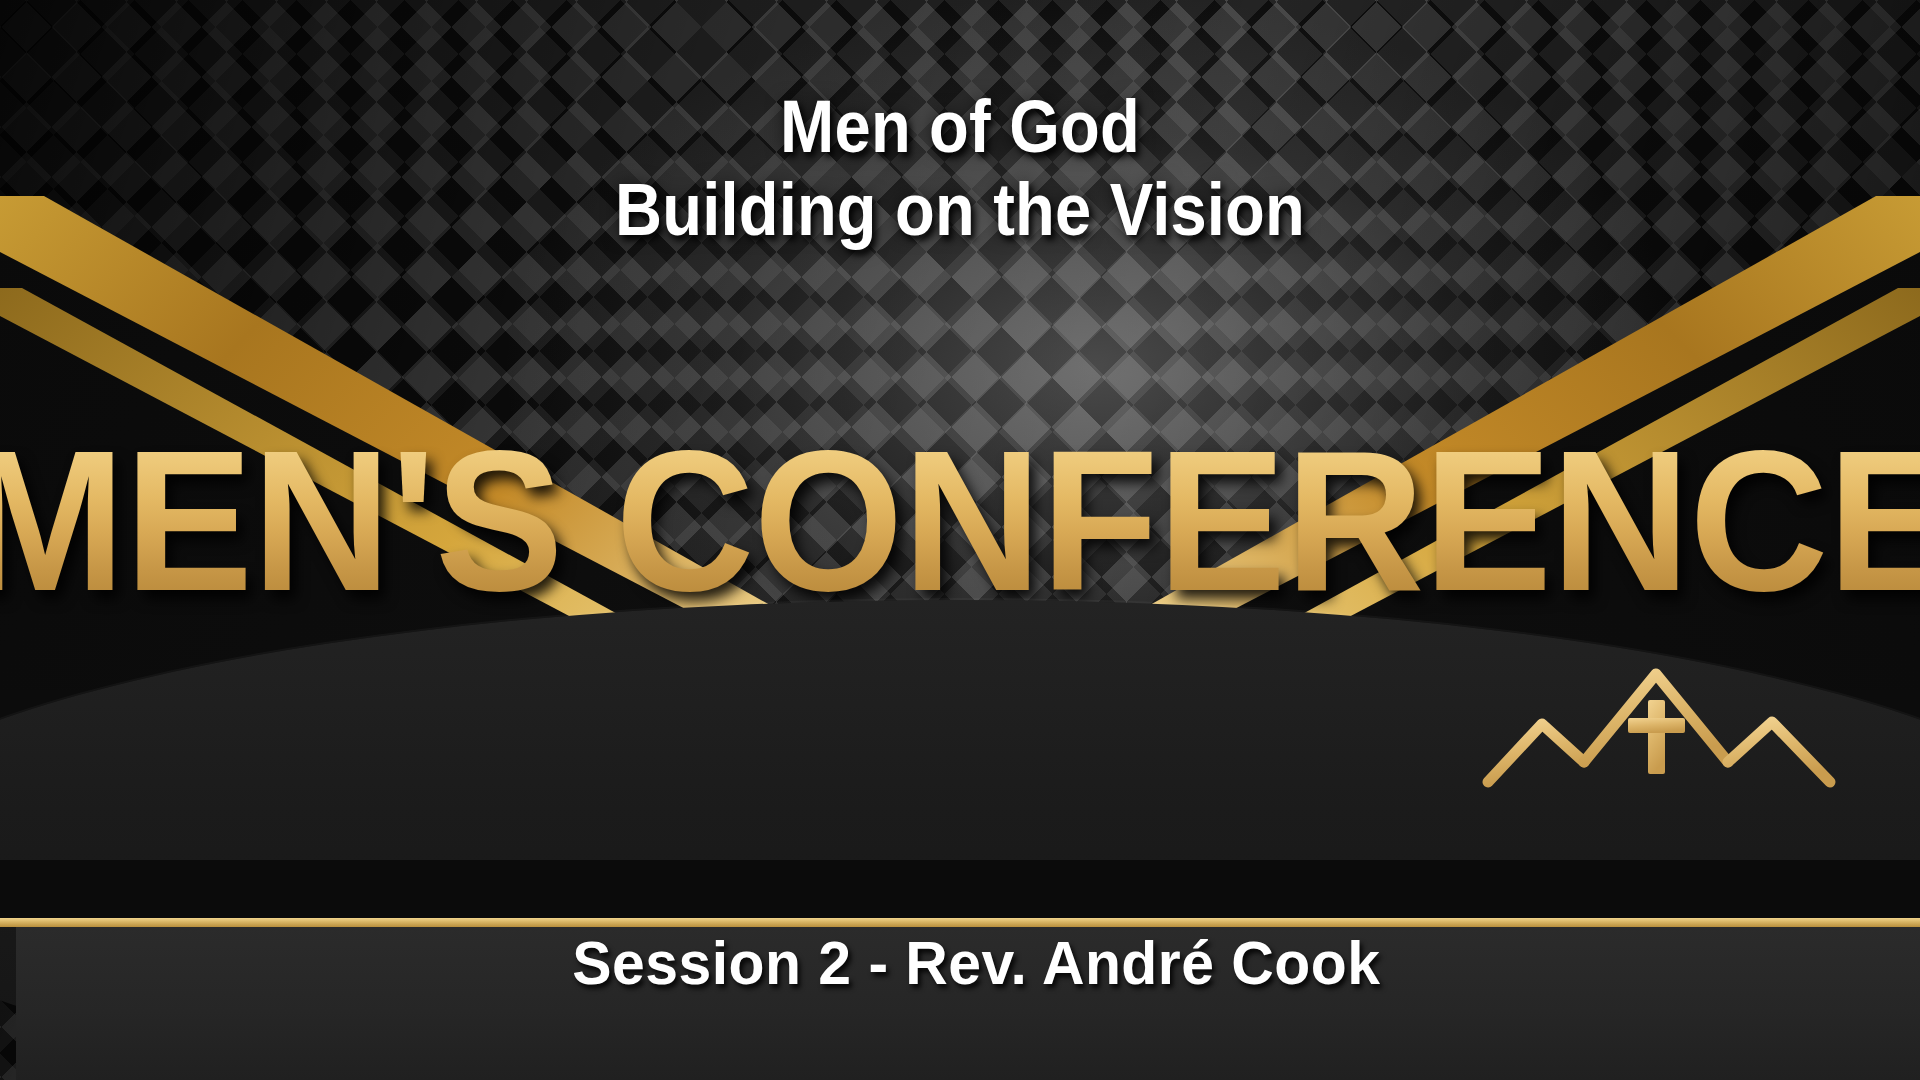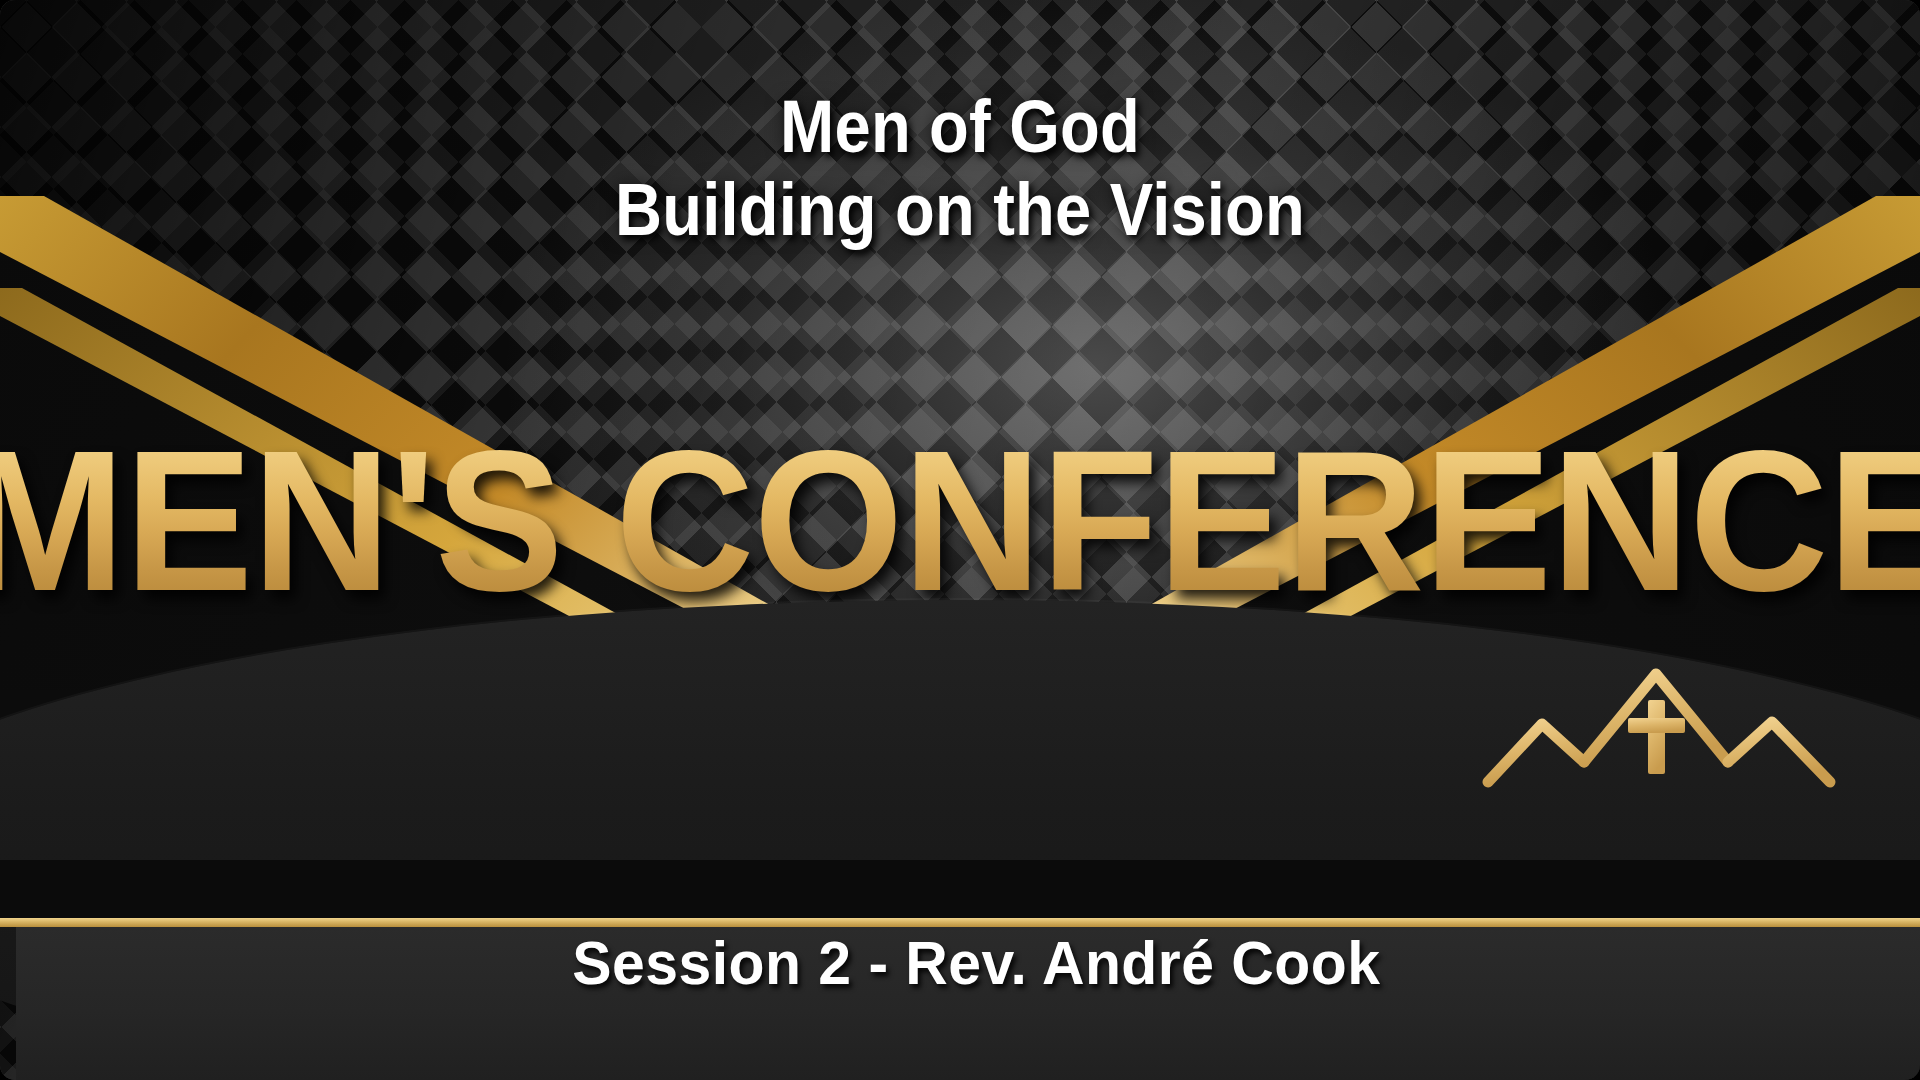--- a/index.html
+++ b/index.html
@@ -1,18 +1,18 @@
 <!DOCTYPE html>
 <html><head>
 <meta charset="utf-8">
 <style>
   html,body{margin:0;padding:0;background:#000;}
   body{width:1920px;height:1080px;overflow:hidden;font-family:"Liberation Sans",sans-serif;}
 
-  .slide{position:relative;width:1920px;height:1080px;overflow:hidden;background:#050505;border-radius:15px;}
+  .slide{position:relative;width:1920px;height:1080px;overflow:hidden;background:#050505;}
 
   
   .lattice{
     position:absolute;left:0;top:0;width:1920px;height:1080px;
     background-color:#3a3a3a;
     background-image:
       linear-gradient(135deg, rgba(255,255,255,.10) 25%, transparent 25%, transparent 75%, rgba(255,255,255,.10) 75%),
       linear-gradient(45deg,  rgba(255,255,255,.10) 25%, transparent 25%, transparent 75%, rgba(255,255,255,.10) 75%),
       linear-gradient(135deg, rgba(0,0,0,.75) 25%, transparent 25%, transparent 75%, rgba(0,0,0,.75) 75%),
       linear-gradient(45deg,  rgba(0,0,0,.75) 25%, transparent 25%, transparent 75%, rgba(0,0,0,.75) 75%);

